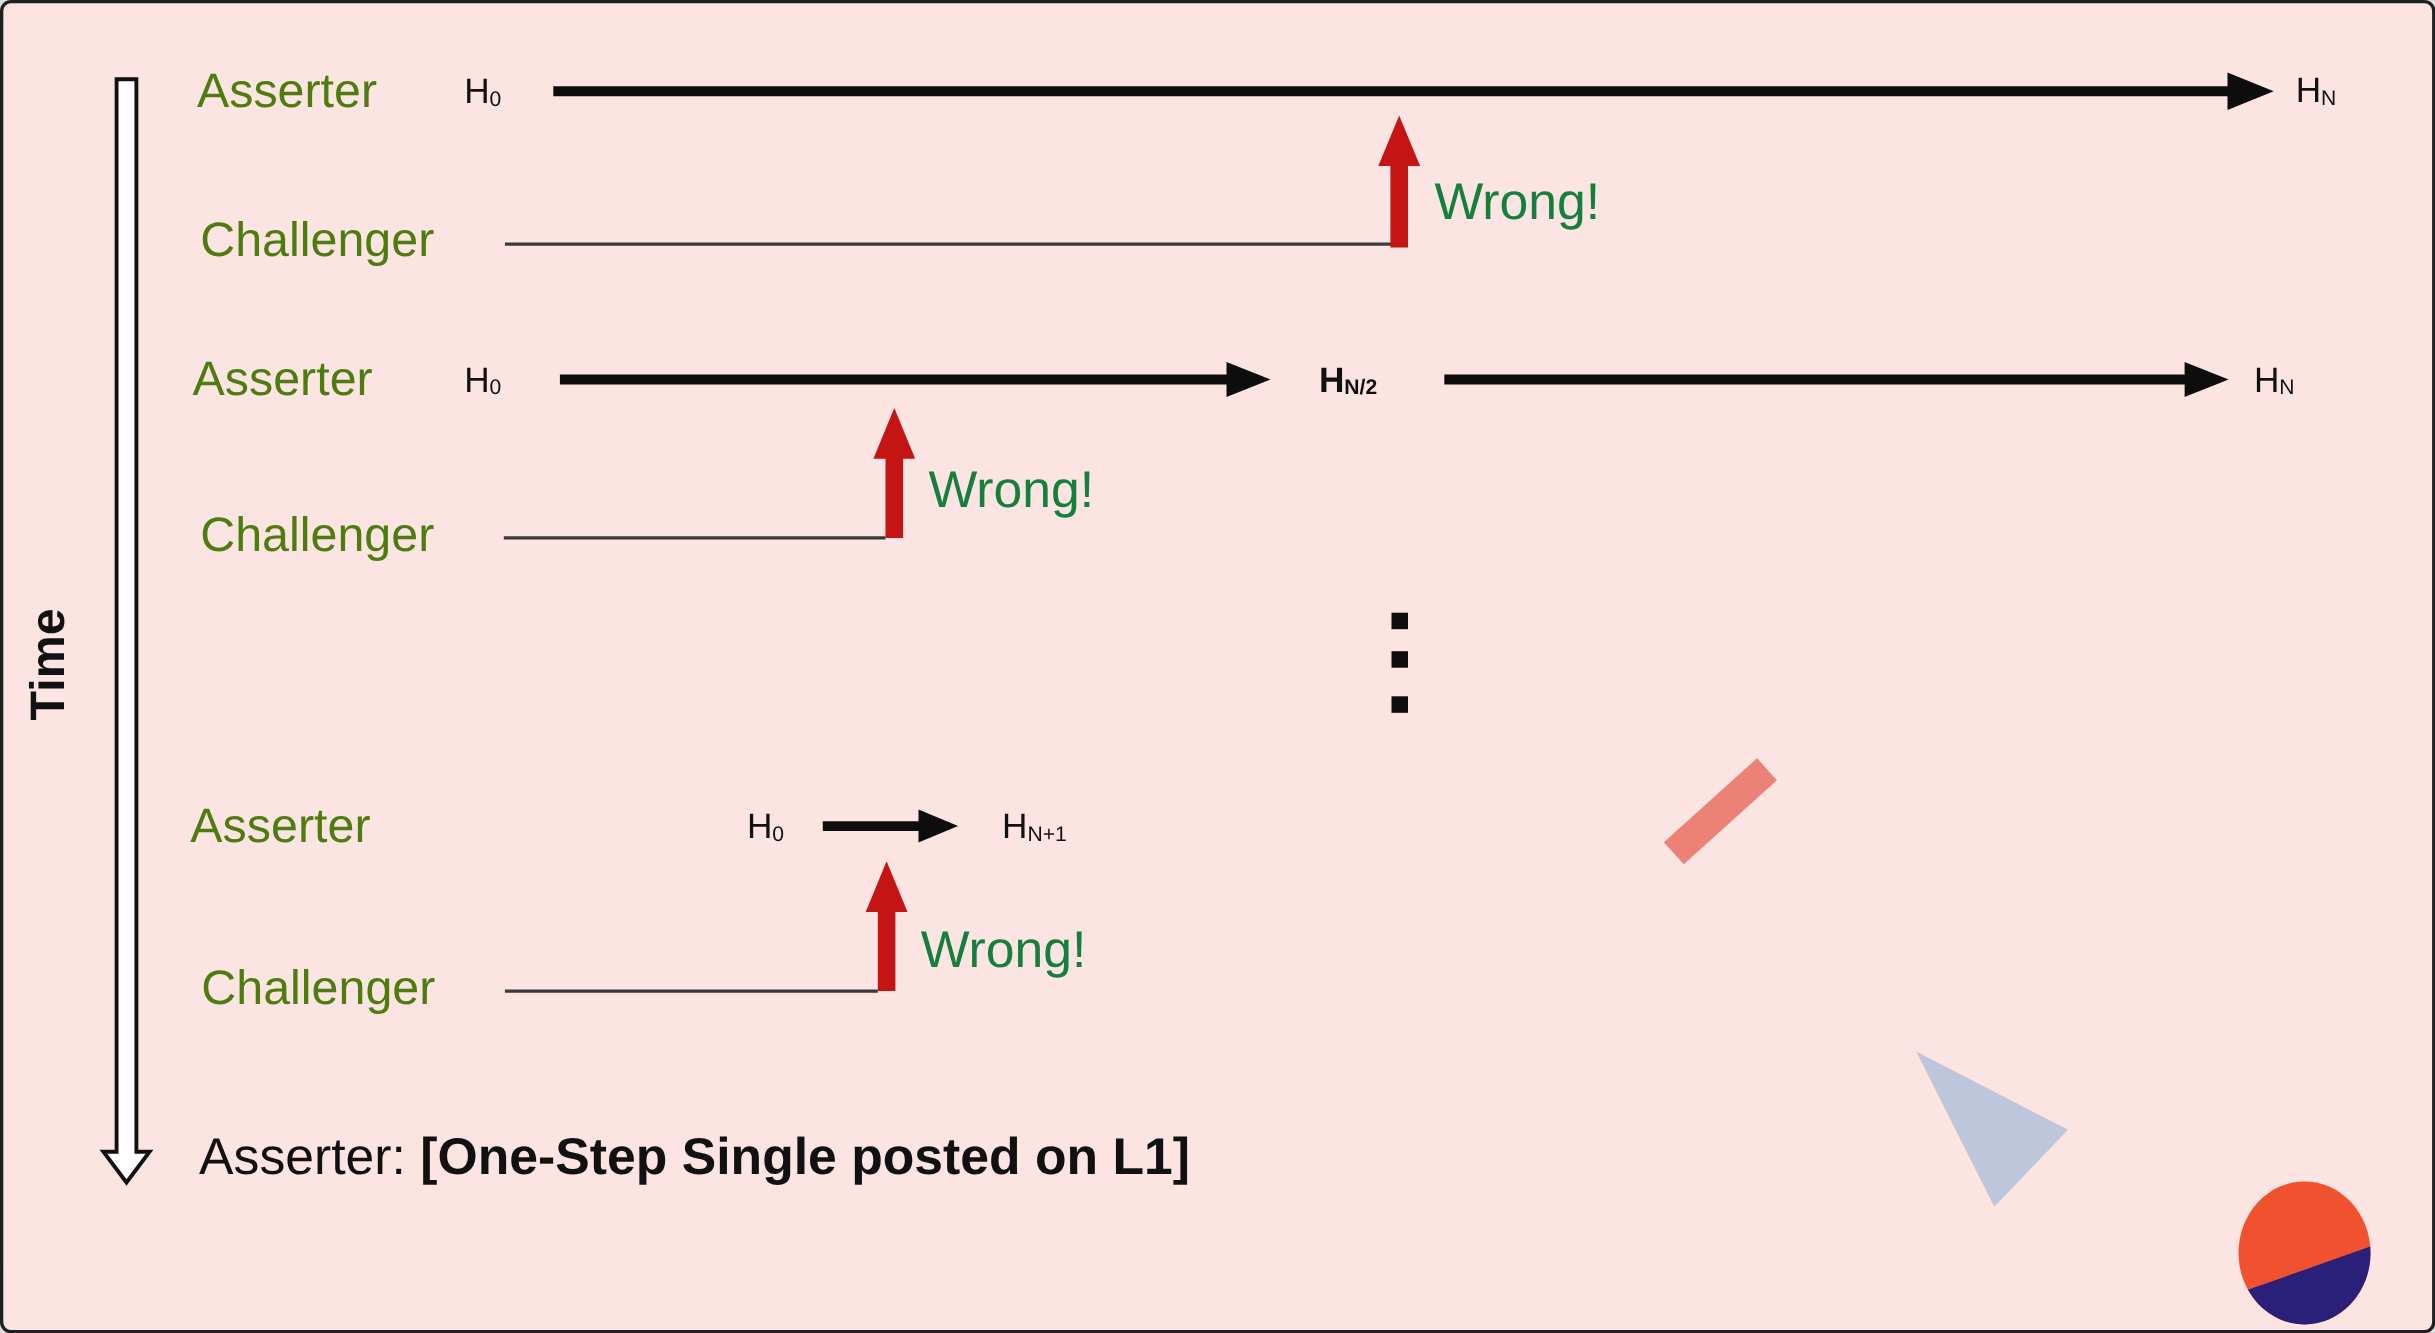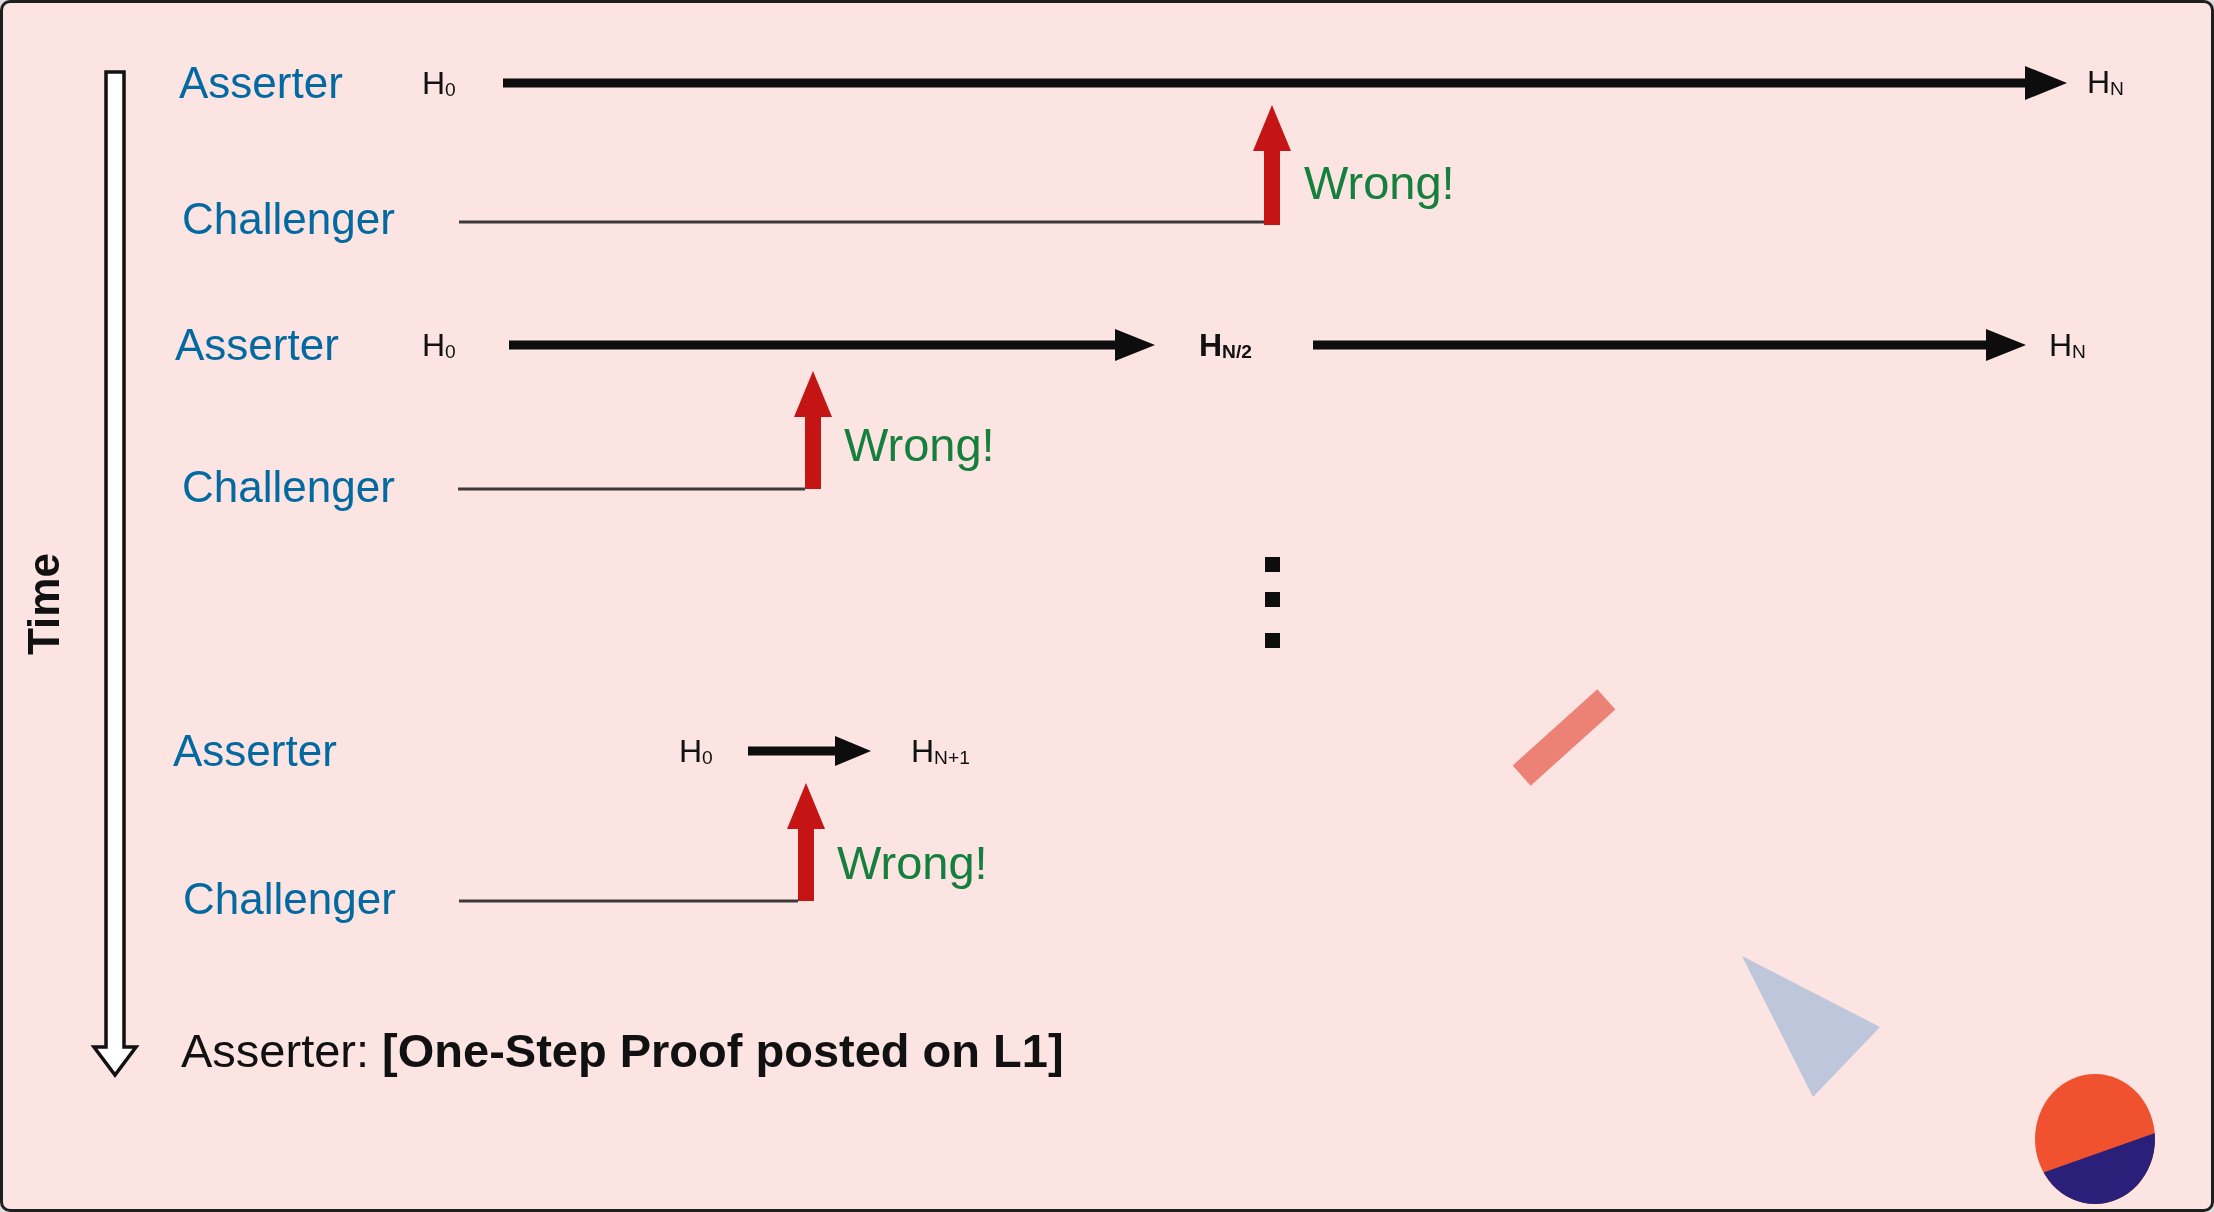--- a/index.html
+++ b/index.html
@@ -12,21 +12,21 @@
     border-radius:10px;
     overflow:hidden;
     font-family:"Liberation Sans", sans-serif;
     color:#111;
   }
   .lbl{
     position:absolute;
     font-size:44px;
     line-height:64px;
     white-space:nowrap;
-    color:#0369a1;
+    color:#4d7c0f;
   }
   .hash{
     position:absolute;
     font-size:32px;
     line-height:64px;
     white-space:nowrap;
     color:#111;
   }
   .hash sub{font-size:0.6em; vertical-align:-0.12em;}
   .wrong{
@@ -126,17 +126,17 @@
   <div class="dot" style="top:554px;"></div>
   <div class="dot" style="top:589px;"></div>
   <div class="dot" style="top:630px;"></div>
 
   <div class="lbl" style="left:170px; top:716px;">Asserter</div>
   <div class="hash" style="left:676px; top:716px;"><span>H</span><sub>0</sub></div>
   <div class="hash" style="left:876px; top:716px;margin-left:32px;"><span>H</span><sub>N+1</sub></div>
   <div class="lbl" style="left:180px; top:864px;">Challenger</div>
   <div class="wrong" style="left:834px; top:830px;">Wrong!</div>
 
-  <div class="footer-line1"><span>Asserter: </span><span class="bold">[One-Step Proof posted on L1]</span></div>
+  <div class="footer-line1"><span>Asserter: </span><span class="bold">[One-Step Single posted on L1]</span></div>
 
   <div class="decor-bar"></div>
 
 </div>
 
 </body></html>

